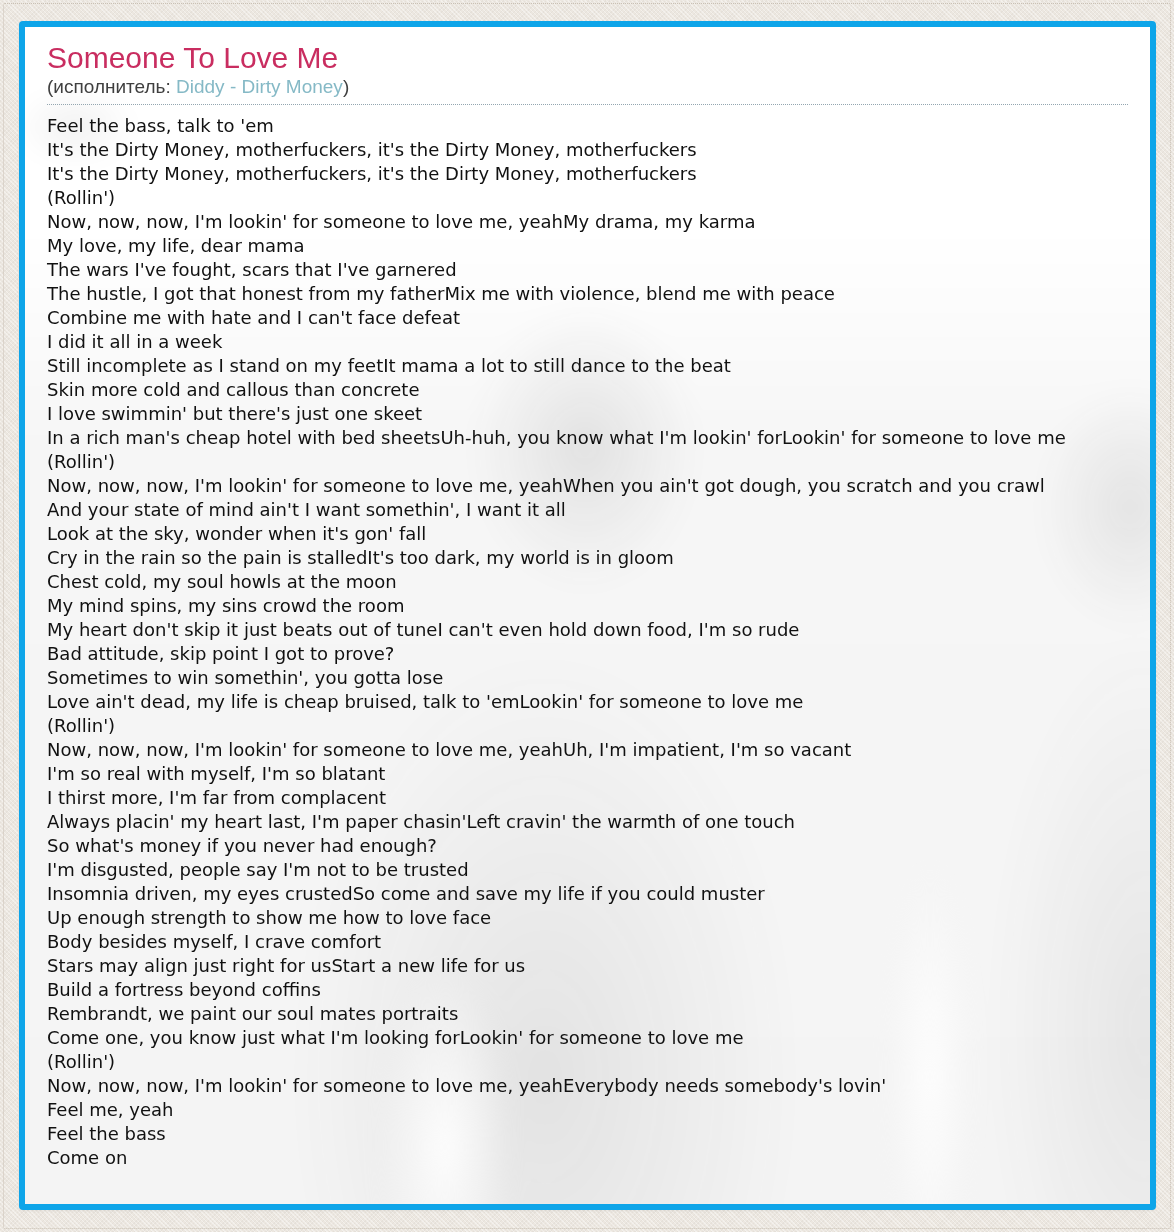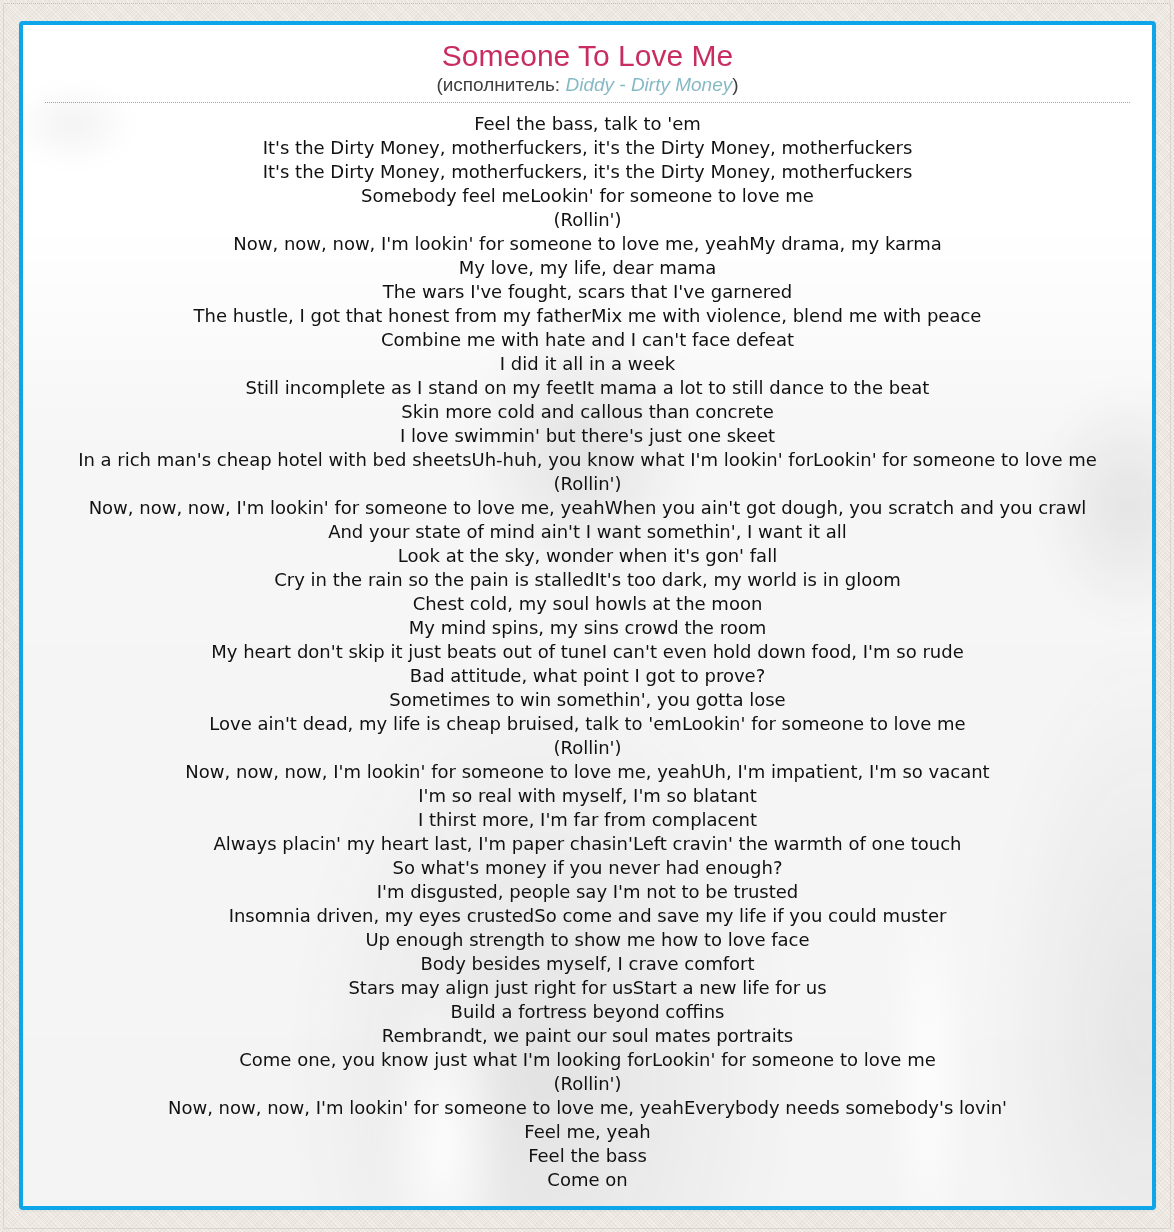--- a/index.html
+++ b/index.html
@@ -21,28 +21,27 @@
     position: absolute;
     inset: 3px;
     border: 1px dotted #c9c0b4;
     border-radius: 2px;
     pointer-events: none;
   }
   .card {
     position: relative;
     margin: 21px 18px 0 19px;
     background: var(--card-bg, #ffffff);
-    border: 4px solid #0ea5e9;
+    border: 6px solid #0ea5e9;
     border-radius: 4px;
     box-shadow: 0 1px 3px rgba(0,0,0,0.06);
     padding: 14px 22px 24px 22px;
     box-sizing: border-box;
     height: 1189px;
     overflow: hidden;
-    text-align: center;
   }
   
   .photo-backdrop {
     position: absolute;
     inset: -30px;
     z-index: 0;
     filter: blur(9px);
     pointer-events: none;
     background-image:
       radial-gradient(ellipse 90px 60px at 80px 130px, rgba(0,0,0,0.05), rgba(0,0,0,0) 70%),
@@ -69,21 +68,20 @@
     font-size: 19px;
     line-height: 24px;
     color: #3f3f3f;
     padding-bottom: 5px;
     border-bottom: 1px dotted #94a6b0;
   }
   .artist-link {
     color: var(--link-color, #85b9c6);
     text-decoration: none;
     cursor: pointer;
-    font-style: italic;
   }
   .lyrics {
     margin-top: 9px;
     font-family: "DejaVu Sans", sans-serif;
     font-size: 18px;
     line-height: 24px;
     color: var(--text-color, #111111);
   }
   .lyric-line {
     white-space: nowrap;
@@ -98,41 +96,40 @@
   <div class="photo-backdrop"></div>
   <div class="card-content">
     <h1 class="song-title">Someone To Love Me</h1>
     <div class="artist-line">
       <span>(исполнитель: </span><a class="artist-link">Diddy - Dirty Money</a><span>)</span>
     </div>
     <div class="lyrics">
         <div class="lyric-line">Feel the bass, talk to 'em</div>
         <div class="lyric-line">It's the Dirty Money, motherfuckers, it's the Dirty Money, motherfuckers</div>
         <div class="lyric-line">It's the Dirty Money, motherfuckers, it's the Dirty Money, motherfuckers</div>
-        <div class="lyric-line">Somebody feel meLookin' for someone to love me</div>
         <div class="lyric-line">(Rollin')</div>
         <div class="lyric-line">Now, now, now, I'm lookin' for someone to love me, yeahMy drama, my karma</div>
         <div class="lyric-line">My love, my life, dear mama</div>
         <div class="lyric-line">The wars I've fought, scars that I've garnered</div>
         <div class="lyric-line">The hustle, I got that honest from my fatherMix me with violence, blend me with peace</div>
         <div class="lyric-line">Combine me with hate and I can't face defeat</div>
         <div class="lyric-line">I did it all in a week</div>
         <div class="lyric-line">Still incomplete as I stand on my feetIt mama a lot to still dance to the beat</div>
         <div class="lyric-line">Skin more cold and callous than concrete</div>
         <div class="lyric-line">I love swimmin' but there's just one skeet</div>
         <div class="lyric-line">In a rich man's cheap hotel with bed sheetsUh-huh, you know what I'm lookin' forLookin' for someone to love me</div>
         <div class="lyric-line">(Rollin')</div>
         <div class="lyric-line">Now, now, now, I'm lookin' for someone to love me, yeahWhen you ain't got dough, you scratch and you crawl</div>
         <div class="lyric-line">And your state of mind ain't I want somethin', I want it all</div>
         <div class="lyric-line">Look at the sky, wonder when it's gon' fall</div>
         <div class="lyric-line">Cry in the rain so the pain is stalledIt's too dark, my world is in gloom</div>
         <div class="lyric-line">Chest cold, my soul howls at the moon</div>
         <div class="lyric-line">My mind spins, my sins crowd the room</div>
         <div class="lyric-line">My heart don't skip it just beats out of tuneI can't even hold down food, I'm so rude</div>
-        <div class="lyric-line">Bad attitude, what point I got to prove?</div>
+        <div class="lyric-line">Bad attitude, skip point I got to prove?</div>
         <div class="lyric-line">Sometimes to win somethin', you gotta lose</div>
         <div class="lyric-line">Love ain't dead, my life is cheap bruised, talk to 'emLookin' for someone to love me</div>
         <div class="lyric-line">(Rollin')</div>
         <div class="lyric-line">Now, now, now, I'm lookin' for someone to love me, yeahUh, I'm impatient, I'm so vacant</div>
         <div class="lyric-line">I'm so real with myself, I'm so blatant</div>
         <div class="lyric-line">I thirst more, I'm far from complacent</div>
         <div class="lyric-line">Always placin' my heart last, I'm paper chasin'Left cravin' the warmth of one touch</div>
         <div class="lyric-line">So what's money if you never had enough?</div>
         <div class="lyric-line">I'm disgusted, people say I'm not to be trusted</div>
         <div class="lyric-line">Insomnia driven, my eyes crustedSo come and save my life if you could muster</div>

